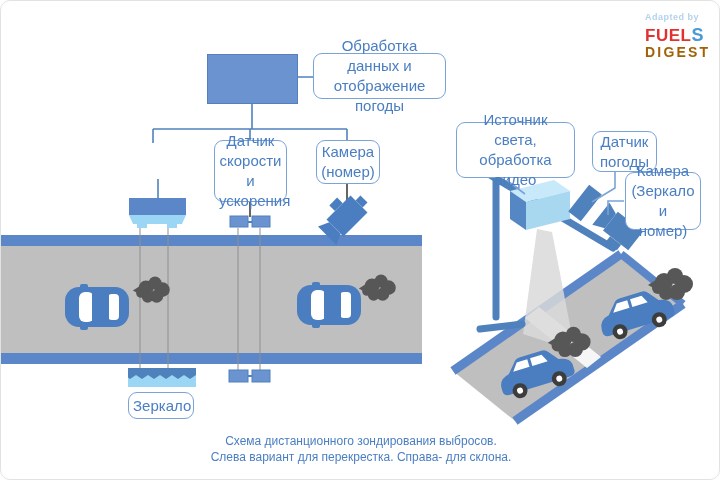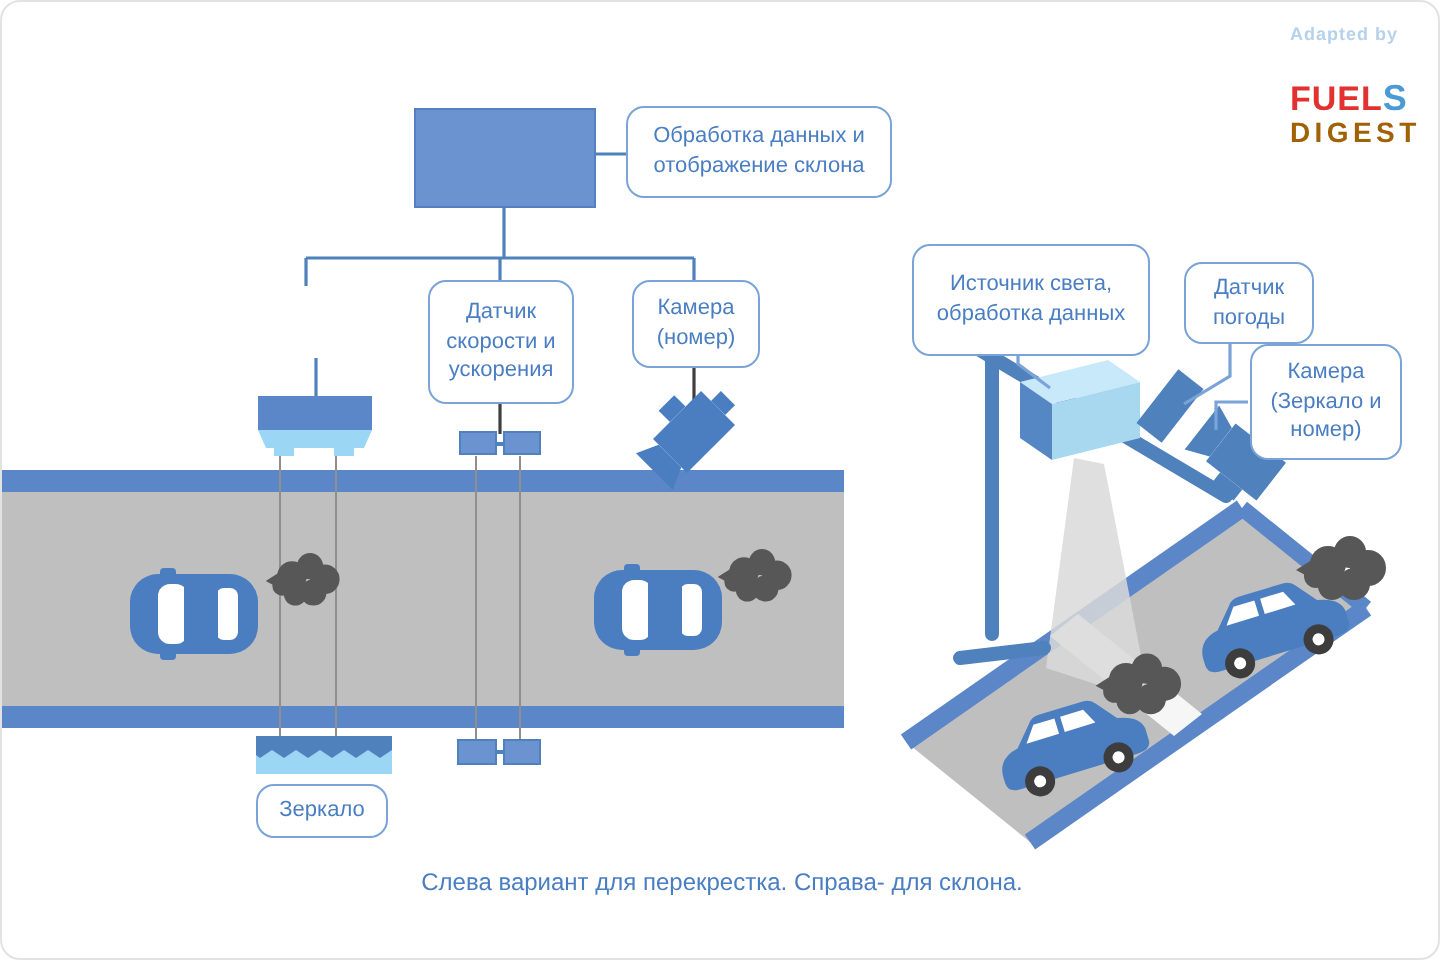--- a/index.html
+++ b/index.html
@@ -4,34 +4,34 @@
 <style>
   html,body{margin:0;padding:0;background:#fff;}
   #stage{
     position:relative;width:720px;height:480px;background:#ffffff;
     font-family:"Liberation Sans", sans-serif;overflow:hidden;
     border:1px solid #e2e2e2;border-radius:10px;box-sizing:border-box;
   }
   svg.layer{position:absolute;left:0;top:0;}
   .lbl{
     position:absolute;background:#ffffff;border:1.5px solid #7aa3d8;border-radius:9px;
-    color:#4a7ec2;font-size:11px;line-height:1.32;text-align:center;
+    color:#4a7ec2;font-size:15px;line-height:1.32;text-align:center;
     padding:3px 4px;box-sizing:border-box;
     display:flex;flex-direction:column;justify-content:center;
   }
   .solid-box{
     position:absolute;left:206px;top:53px;width:91px;height:50px;
     background:#6b93cf;border:1.5px solid #5580bd;box-sizing:border-box;
   }
   .caption{
     position:absolute;left:0;top:432px;width:720px;text-align:center;
     color:#4a7ec2;font-size:12px;line-height:16px;
   }
   .logo{position:absolute;left:644px;top:12px;line-height:1;}
-  .logo .adapted{font-size:9px;font-weight:bold;color:#b5d2ec;letter-spacing:.5px;margin-bottom:18px;}
+  .logo .adapted{font-size:9px;font-weight:bold;color:#b5d2ec;letter-spacing:.5px;margin-bottom:4px;}
   .logo .row1{font-size:17px;font-weight:bold;color:#e23131;letter-spacing:.5px;}
   .logo .row1 .s{color:#4a9bd5;font-size:18px;}
   .logo .row2{font-size:14px;font-weight:bold;color:#a16207;letter-spacing:2.2px;margin-top:1px;}
 </style>
 </head>
 <body>
 
 <div id="stage">
 
   <svg class="layer" width="720" height="480" viewBox="0 0 720 480">
@@ -170,57 +170,58 @@
       <polyline points="508,157 508,181 524,193"></polyline>
       <polyline points="614,171 614,187 591,201"></polyline>
       <polyline points="623,200 607,200 607,214"></polyline>
     </g>
   </svg>
 
   <div class="solid-box"></div>
 
   <div class="lbl" style="left:312px;top:52px;width:133px;height:46px;">
     <div>Обработка данных и</div>
-    <div>отображение склона</div>
+    <div>отображение погоды</div>
   </div>
 
 
   <div class="lbl" style="left:213px;top:139px;width:73px;height:62px;">
     <div>Датчик</div>
     <div>скорости и</div>
     <div>ускорения</div>
   </div>
 
   <div class="lbl" style="left:315px;top:139px;width:64px;height:44px;">
     <div>Камера</div>
     <div>(номер)</div>
   </div>
 
   <div class="lbl" style="left:127px;top:391px;width:66px;height:27px;justify-content:center;">
     <div>Зеркало</div>
   </div>
 
   <div class="lbl" style="left:455px;top:101px;width:119px;height:56px;margin-top:20px;">
     <div>Источник света,</div>
-    <div>обработка данных</div>
+    <div>обработка видео</div>
   </div>
 
   <div class="lbl" style="left:591px;top:130px;width:65px;height:41px;">
     <div>Датчик</div>
     <div>погоды</div>
   </div>
 
   <div class="lbl" style="left:624px;top:171px;width:76px;height:58px;">
     <div>Камера</div>
     <div>(Зеркало и</div>
     <div>номер)</div>
   </div>
 
 
   <div class="caption">
+    <div>Схема дистанционного зондирования выбросов.</div>
     <div>Слева вариант для перекрестка. Справа- для склона.</div>
   </div>
 
   <div class="logo">
     <div class="adapted">Adapted by</div>
     <div class="row1"><span>FUEL</span><span class="s">S</span></div>
     <div class="row2">DIGEST</div>
   </div>
 
 </div>

